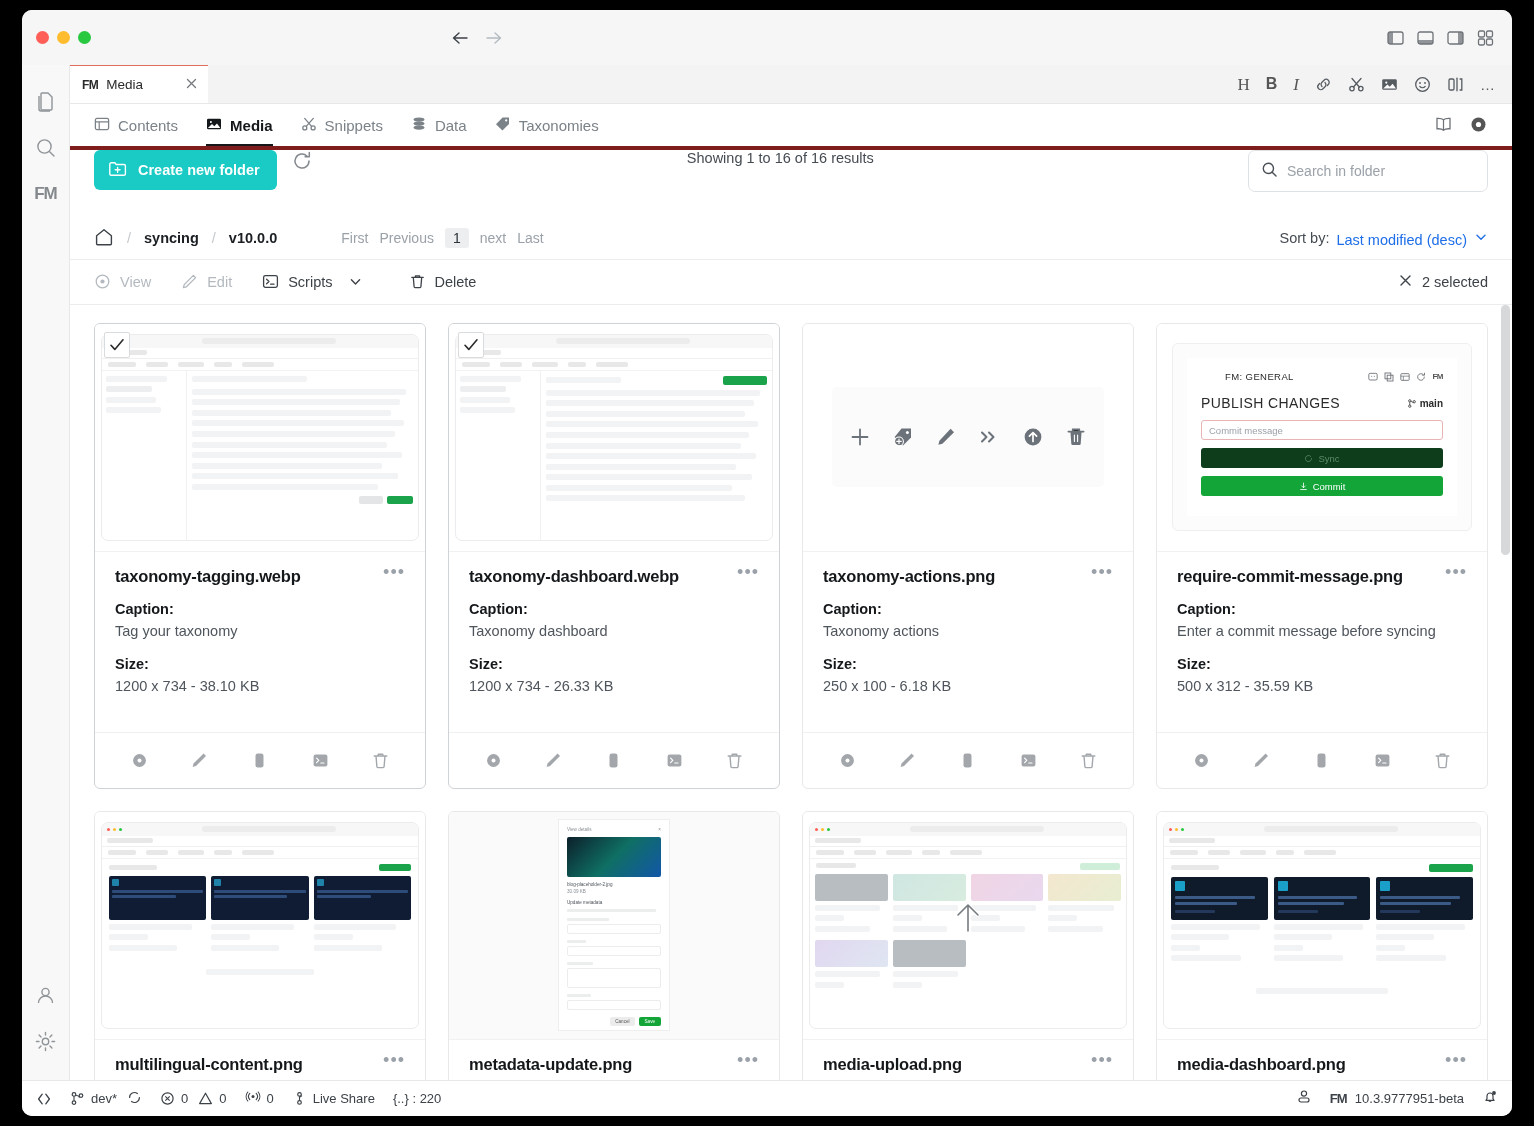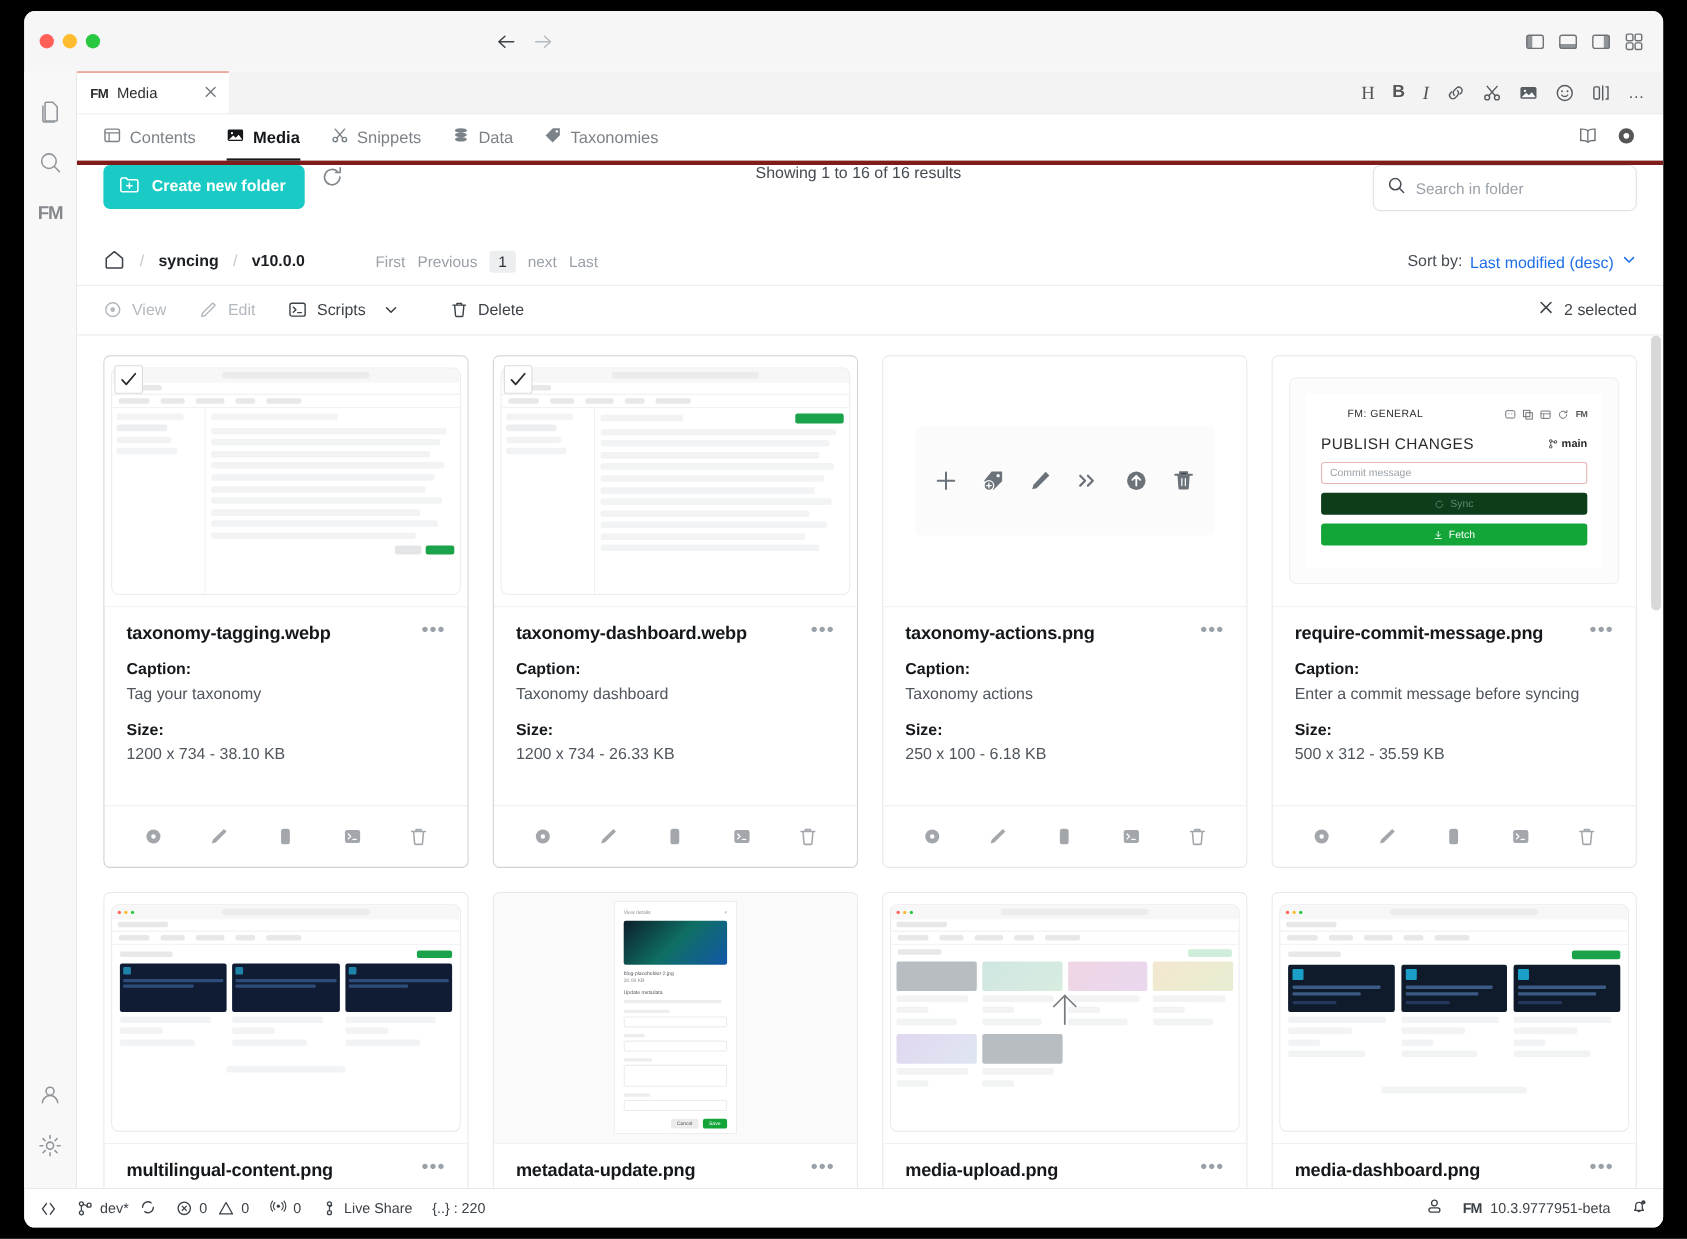--- a/index.html
+++ b/index.html
@@ -899,21 +899,21 @@
                     <div class="cm-btn sync">
                       <svg width="9" height="9" viewBox="0 0 10 10">
                           <path d="M8.4 5a3.4 3.4 0 1 1-1-2.4" stroke="#5f8a6c" stroke-width=".9" fill="none" stroke-linecap="round"></path>
                         </svg>
                       <span>Sync</span>
                     </div>
                     <div class="cm-btn fetch">
                       <svg width="9" height="9" viewBox="0 0 10 10">
                           <path d="M5 1.2v5M3 4.4 5 6.4l2-2M1.8 8.4h6.4" stroke="#fff" stroke-width=".9" fill="none" stroke-linecap="round" stroke-linejoin="round"></path>
                         </svg>
-                      <span>Fetch</span>
+                      <span>Commit</span>
                     </div>
                   </div>
                 </div>
               </div>
               <div class="meta">
                 <div class="fname-row">
                   <div class="fname">require-commit-message.png</div>
                   <div class="dots3">•••</div>
                 </div>
                 <div class="lbl">Caption:</div>

